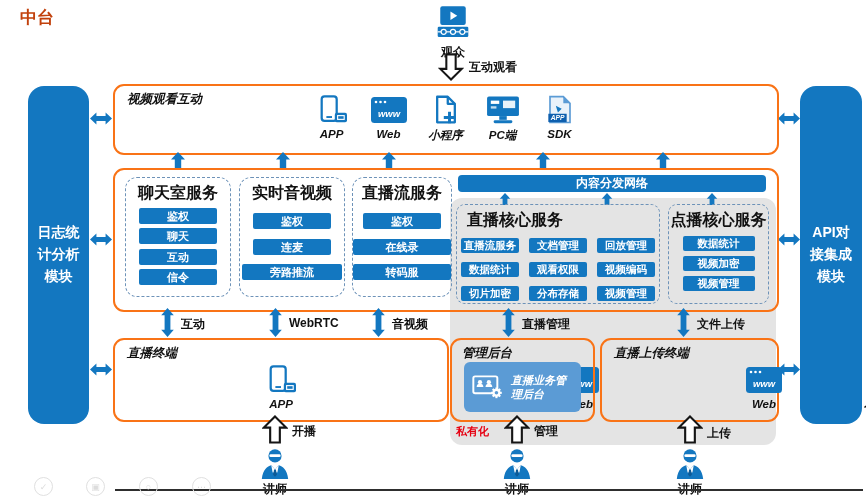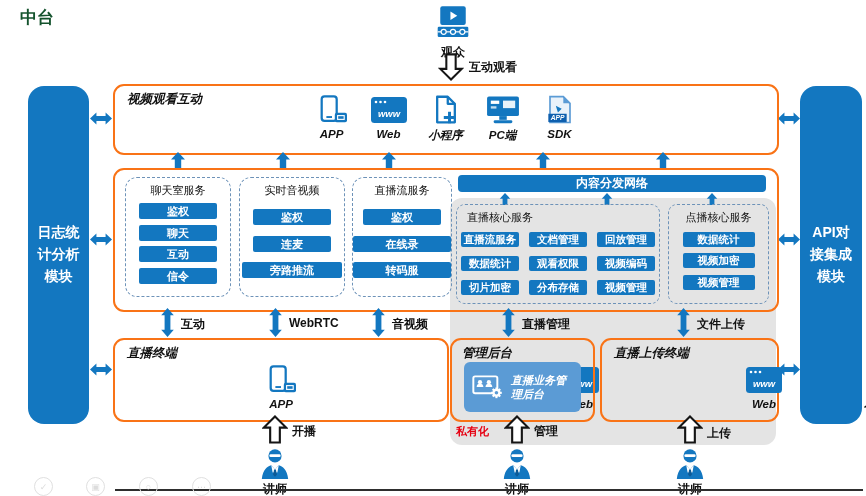--- a/index.html
+++ b/index.html
@@ -1,28 +1,28 @@
 <!DOCTYPE html>
 <html><head>
 <meta charset="utf-8">
 <style>
   html,body{margin:0;padding:0;background:#fff;}
   .stage{position:relative;width:866px;height:496px;background:#fff;overflow:hidden;
          font-family:"Liberation Sans","DejaVu Sans",sans-serif;color:#111;}
   .abs{position:absolute;}
-  .page-title{position:absolute;left:20px;top:6px;font-size:17px;font-weight:bold;color:#14532d;}
+  .page-title{position:absolute;left:20px;top:6px;font-size:17px;font-weight:bold;color:#c2410c;}
   .box{position:absolute;border:2px solid #f97316;border-radius:11px;background:transparent;font-style:italic;}
   .box-title{position:absolute;left:12px;top:5px;font-size:12.5px;font-weight:bold;}
   .module{position:absolute;width:61px;height:338px;top:86px;background:#1377c0;border-radius:16px;
           color:#fff;display:flex;align-items:center;justify-content:center;}
   .module span{display:block;width:48px;word-break:break-all;text-align:center;
                font-size:14px;font-weight:bold;line-height:1.55;}
   .dashed{position:absolute;border:1.6px dashed #6d92b8;border-radius:12px;
           display:flex;flex-direction:column;align-items:center;padding:5px 0 7px;box-sizing:border-box;}
-  .dashed-title{font-size:11px;font-weight:normal;}
+  .dashed-title{font-size:16px;font-weight:bold;}
   .t-left{align-self:flex-start;margin-left:10px;}
   .chiplist{flex:1;display:flex;flex-direction:column;justify-content:space-evenly;align-items:center;width:100%;}
   .chip{background:#1377c0;color:#fff;font-size:11px;font-weight:bold;height:16px;line-height:16px;
         text-align:center;border-radius:2px;padding:0 28px;}
   .grid-chips{display:grid;grid-template-columns:repeat(3,58px);gap:9px 10px;margin-top:7px;}
   .chip.g{width:58px;height:15px;line-height:15px;font-size:10.5px;padding:0;}
   .chip.v{width:72px;height:15px;line-height:15px;font-size:10.5px;padding:0;margin-top:0;}
   .vlist{flex:1;display:flex;flex-direction:column;justify-content:space-evenly;align-items:center;width:100%;}
   .cdn{position:absolute;background:#1377c0;border-radius:4px;color:#fff;font-weight:bold;
        font-size:12px;text-align:center;line-height:17px;}

